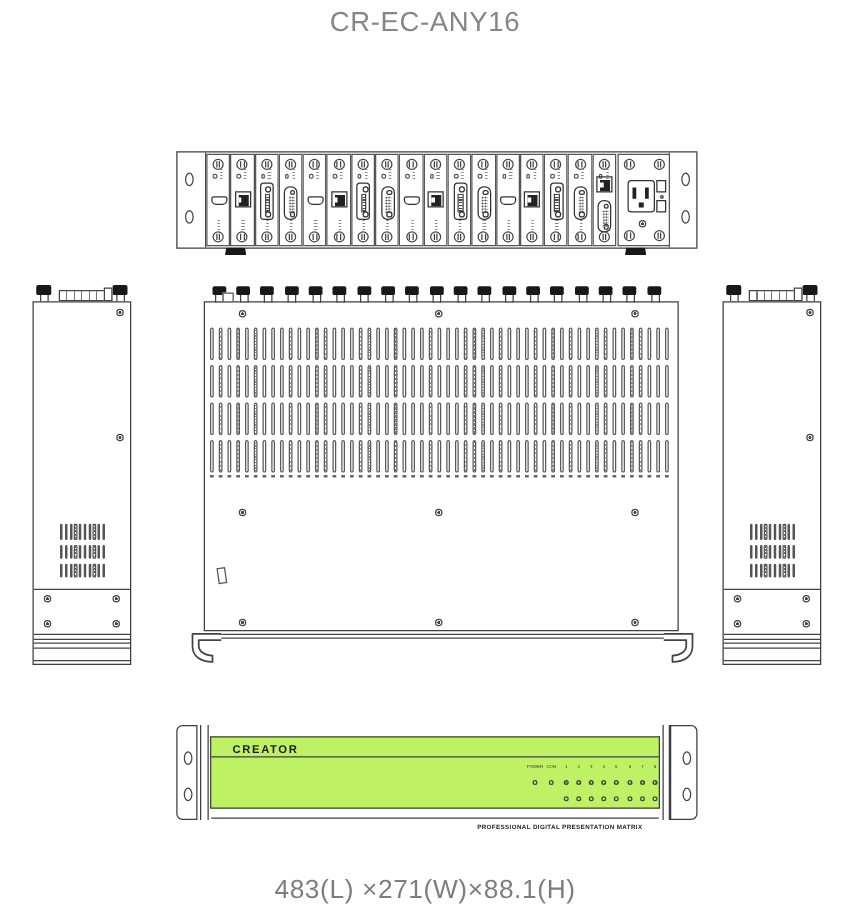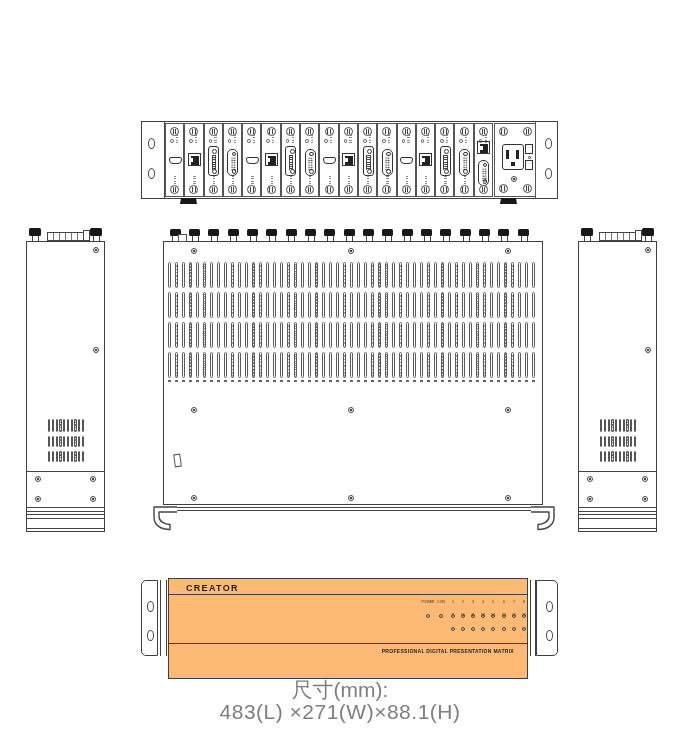--- a/index.html
+++ b/index.html
@@ -80,34 +80,35 @@
   .srow{position:relative;display:flex;gap:1.6px;margin-bottom:4px;}
   .svent{flex:0 0 2.2px;border:.7px solid #555;border-radius:1px;background:#fff;}
   .svent:nth-child(2n){background:repeating-linear-gradient(0deg,#666 0 1.4px,transparent 1.4px 2.6px);}
   .svent:nth-child(5n+1){background:#8a8a8a;}
   .sline{position:absolute;left:0;width:100%;border-top:1px solid #444;}
 
   
   .front{left:141px;top:577px;width:417px;height:81px;overflow:visible;}
   .fear{position:absolute;top:3px;height:76px;border:1.3px solid #3f3f3f;background:#fff;}
   .fstrip{position:absolute;top:3px;width:7px;height:76px;border-left:1px solid #3f3f3f;border-right:1px solid #3f3f3f;}
-  .fface{position:absolute;left:27px;top:1px;width:360px;height:101px;border:1.3px solid #3f3f3f;background:#fdba74;}
+  .fface{position:absolute;left:27px;top:12px;width:360px;height:58px;border:1.3px solid #3f3f3f;background:#bef264;}
   .brand{position:absolute;left:17px;top:3.5px;font-size:9px;font-weight:bold;letter-spacing:1.3px;color:#1d1d1d;}
   .brandline{position:absolute;left:0;top:15px;width:100%;border-top:1.2px solid #3f3f3f;}
   .ledg{position:absolute;width:14px;text-align:center;}
   .ledg b{display:block;font-size:3.5px;font-weight:normal;line-height:4px;color:#333;white-space:nowrap;}
   .ledc{display:inline-block;width:4.5px;height:4.5px;border:1px solid #444;border-radius:50%;}
   .fband{position:absolute;left:0;top:64px;width:100%;height:17px;border-top:1.2px solid #3f3f3f;}
   .fband span{position:absolute;right:13px;top:4px;font-size:5px;font-weight:bold;letter-spacing:.3px;color:#1d1d1d;white-space:nowrap;}
 </style>
 </head>
 <body>
 
 <div id="canvas">
 
+  <div class="a title">CR-EC-ANY16</div>
 
   <div class="a rear">
     <div class="a earline" style="left:22px"></div>
     <div class="a earline" style="left:393px"></div>
     <span class="a oval" style="left:5.5px;top:15.5px;width:7px;height:11px"></span>
     <span class="a oval" style="left:5.5px;top:45.5px;width:7px;height:11px"></span>
     <span class="a oval" style="left:402.5px;top:15.5px;width:7px;height:11px"></span>
     <span class="a oval" style="left:402.5px;top:45.5px;width:7px;height:11px"></span>
 
     <div class="a slots">
@@ -847,15 +848,14 @@
       </div>
     </div>
 
     <div class="fstrip" style="left:388.5px;width:6px"></div>
     <div class="fear" style="left:395px;width:22px;border-radius:0 5px 5px 0">
       <span class="a oval" style="left:9px;top:20px;width:7px;height:11px"></span>
       <span class="a oval" style="left:9px;top:49px;width:7px;height:11px"></span>
     </div>
   </div>
 
-  <div class="a dims">尺寸(mm):</div>
   <div class="a dims2">483(L) ×271(W)×88.1(H)</div>
 </div>
 
 </body></html>

